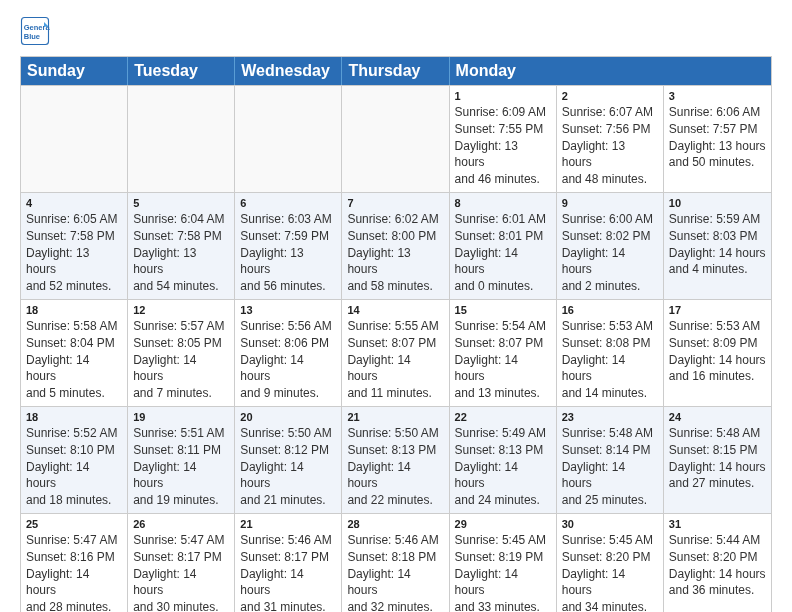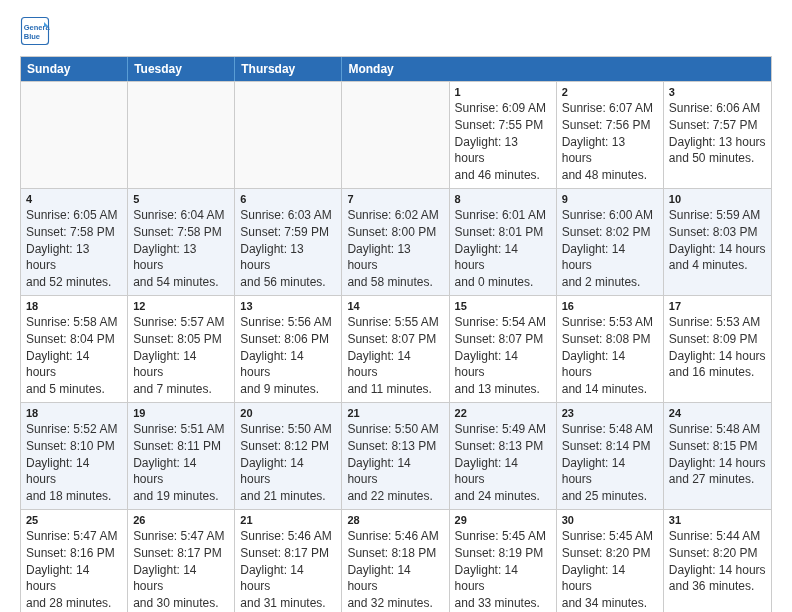--- a/index.html
+++ b/index.html
@@ -51,21 +51,21 @@
       flex-direction: column;
       border: 1px solid #ccc;
     }
     .cal-header-row {
       display: grid;
       grid-template-columns: repeat(7, 1fr);
       background-color: #2a6db5;
     }
     .cal-header-cell {
       color: #fff;
-      font-size: 12px;
+      font-size: 16px;
       font-weight: bold;
       padding: 5px 6px;
       text-align: left;
       border-right: 1px solid #5a9dd5;
     }
     .cal-header-cell:last-child { border-right: none; }
     .cal-body {
       flex: 1;
       display: flex;
       flex-direction: column;
@@ -117,20 +117,21 @@
     <div class="title-block">
       <div class="month-title"></div>
       <div class="location-title"></div>
     </div>
   </div>
 
   <div class="calendar">
     <div class="cal-header-row">
     <div class="cal-header-cell">Sunday</div>
         <div class="cal-header-cell">Tuesday</div>
+        <div class="cal-header-cell">Wednesday</div>
         <div class="cal-header-cell">Thursday</div>
         <div class="cal-header-cell">Monday</div>
       </div>
     <div class="cal-body">
     <div class="cal-row">
           <div class="cal-cell empty"></div>
           <div class="cal-cell empty"></div>
           <div class="cal-cell empty"></div>
           <div class="cal-cell empty"></div>
           <div class="cal-cell">

